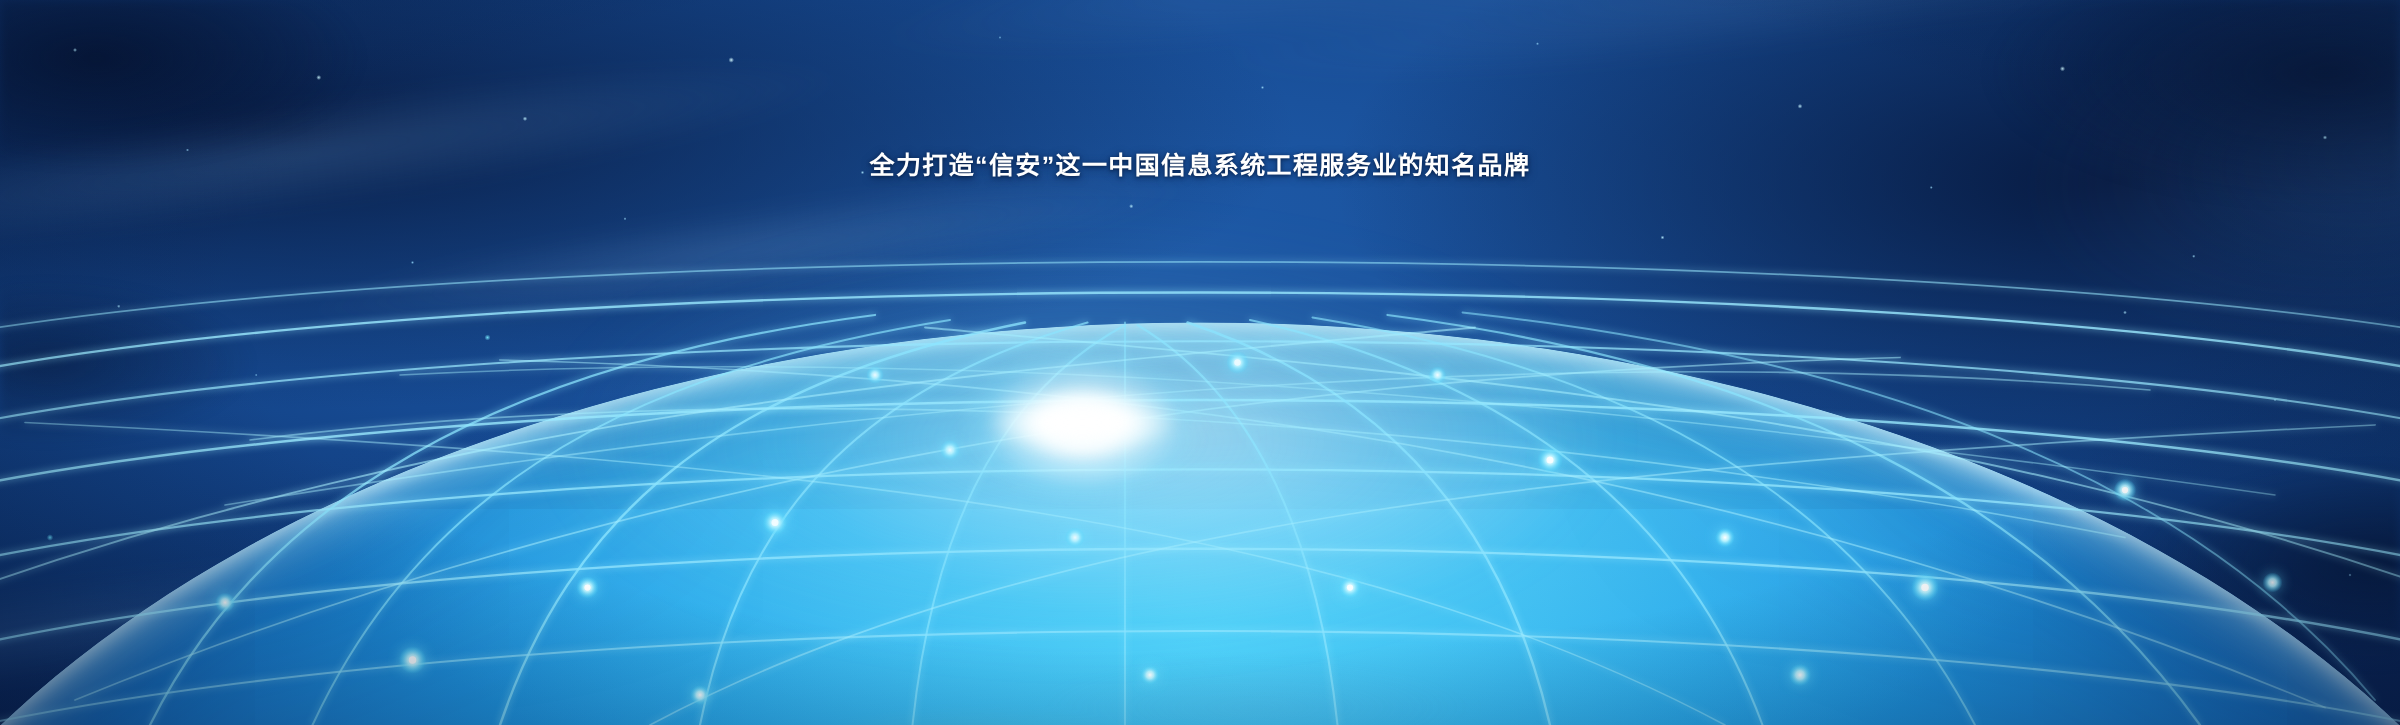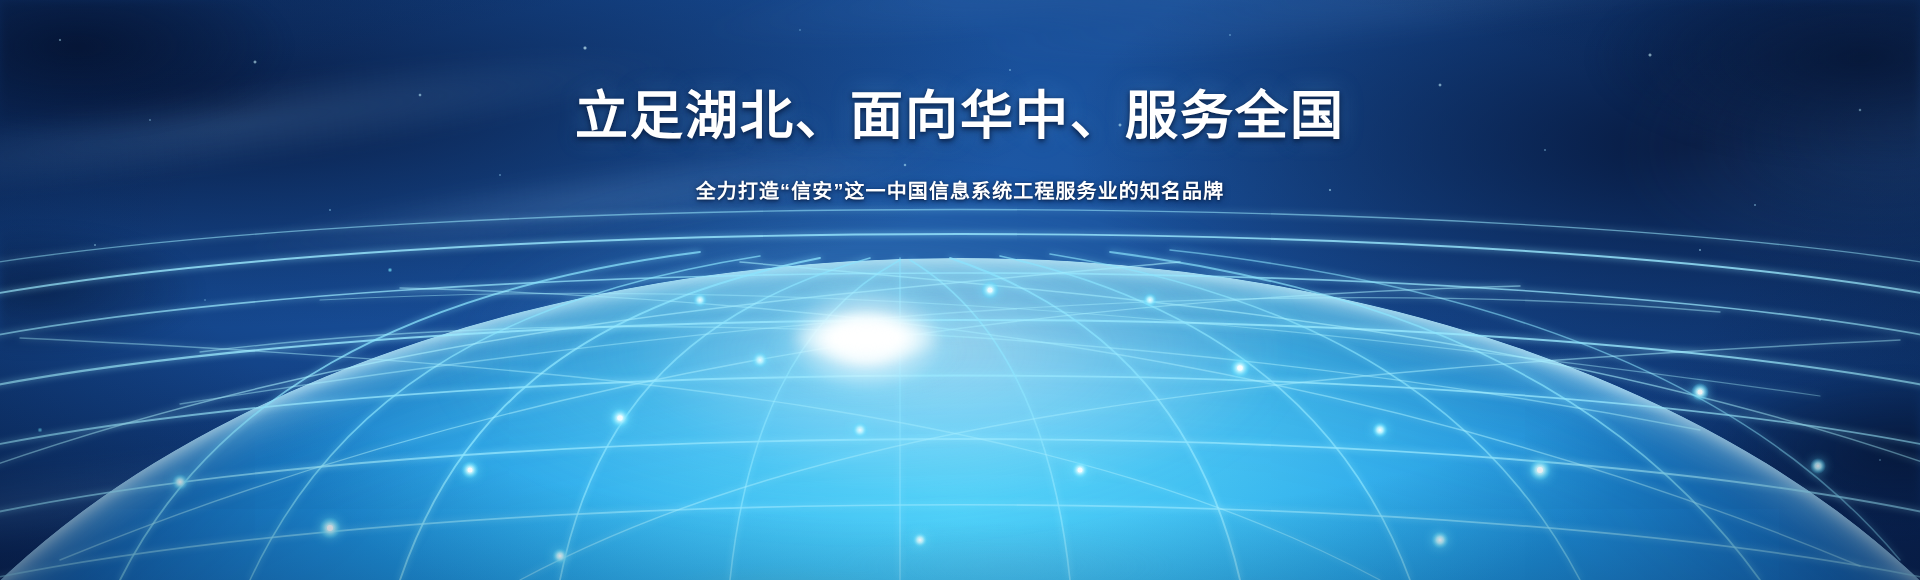--- a/index.html
+++ b/index.html
@@ -335,17 +335,16 @@
     </svg>
   </div>
 
   <div class="burst-wide"></div>
   <div class="burst"></div>
   <div class="burst-core"></div>
 
   <div class="vignette"></div>
 
   <div class="text-block">
-    <div class="headline">立足湖北、面向华中、服务全国</div>
     <div class="subline">全力打造“信安”这一中国信息系统工程服务业的知名品牌</div>
   </div>
 
 </div>
 
 </body></html>

